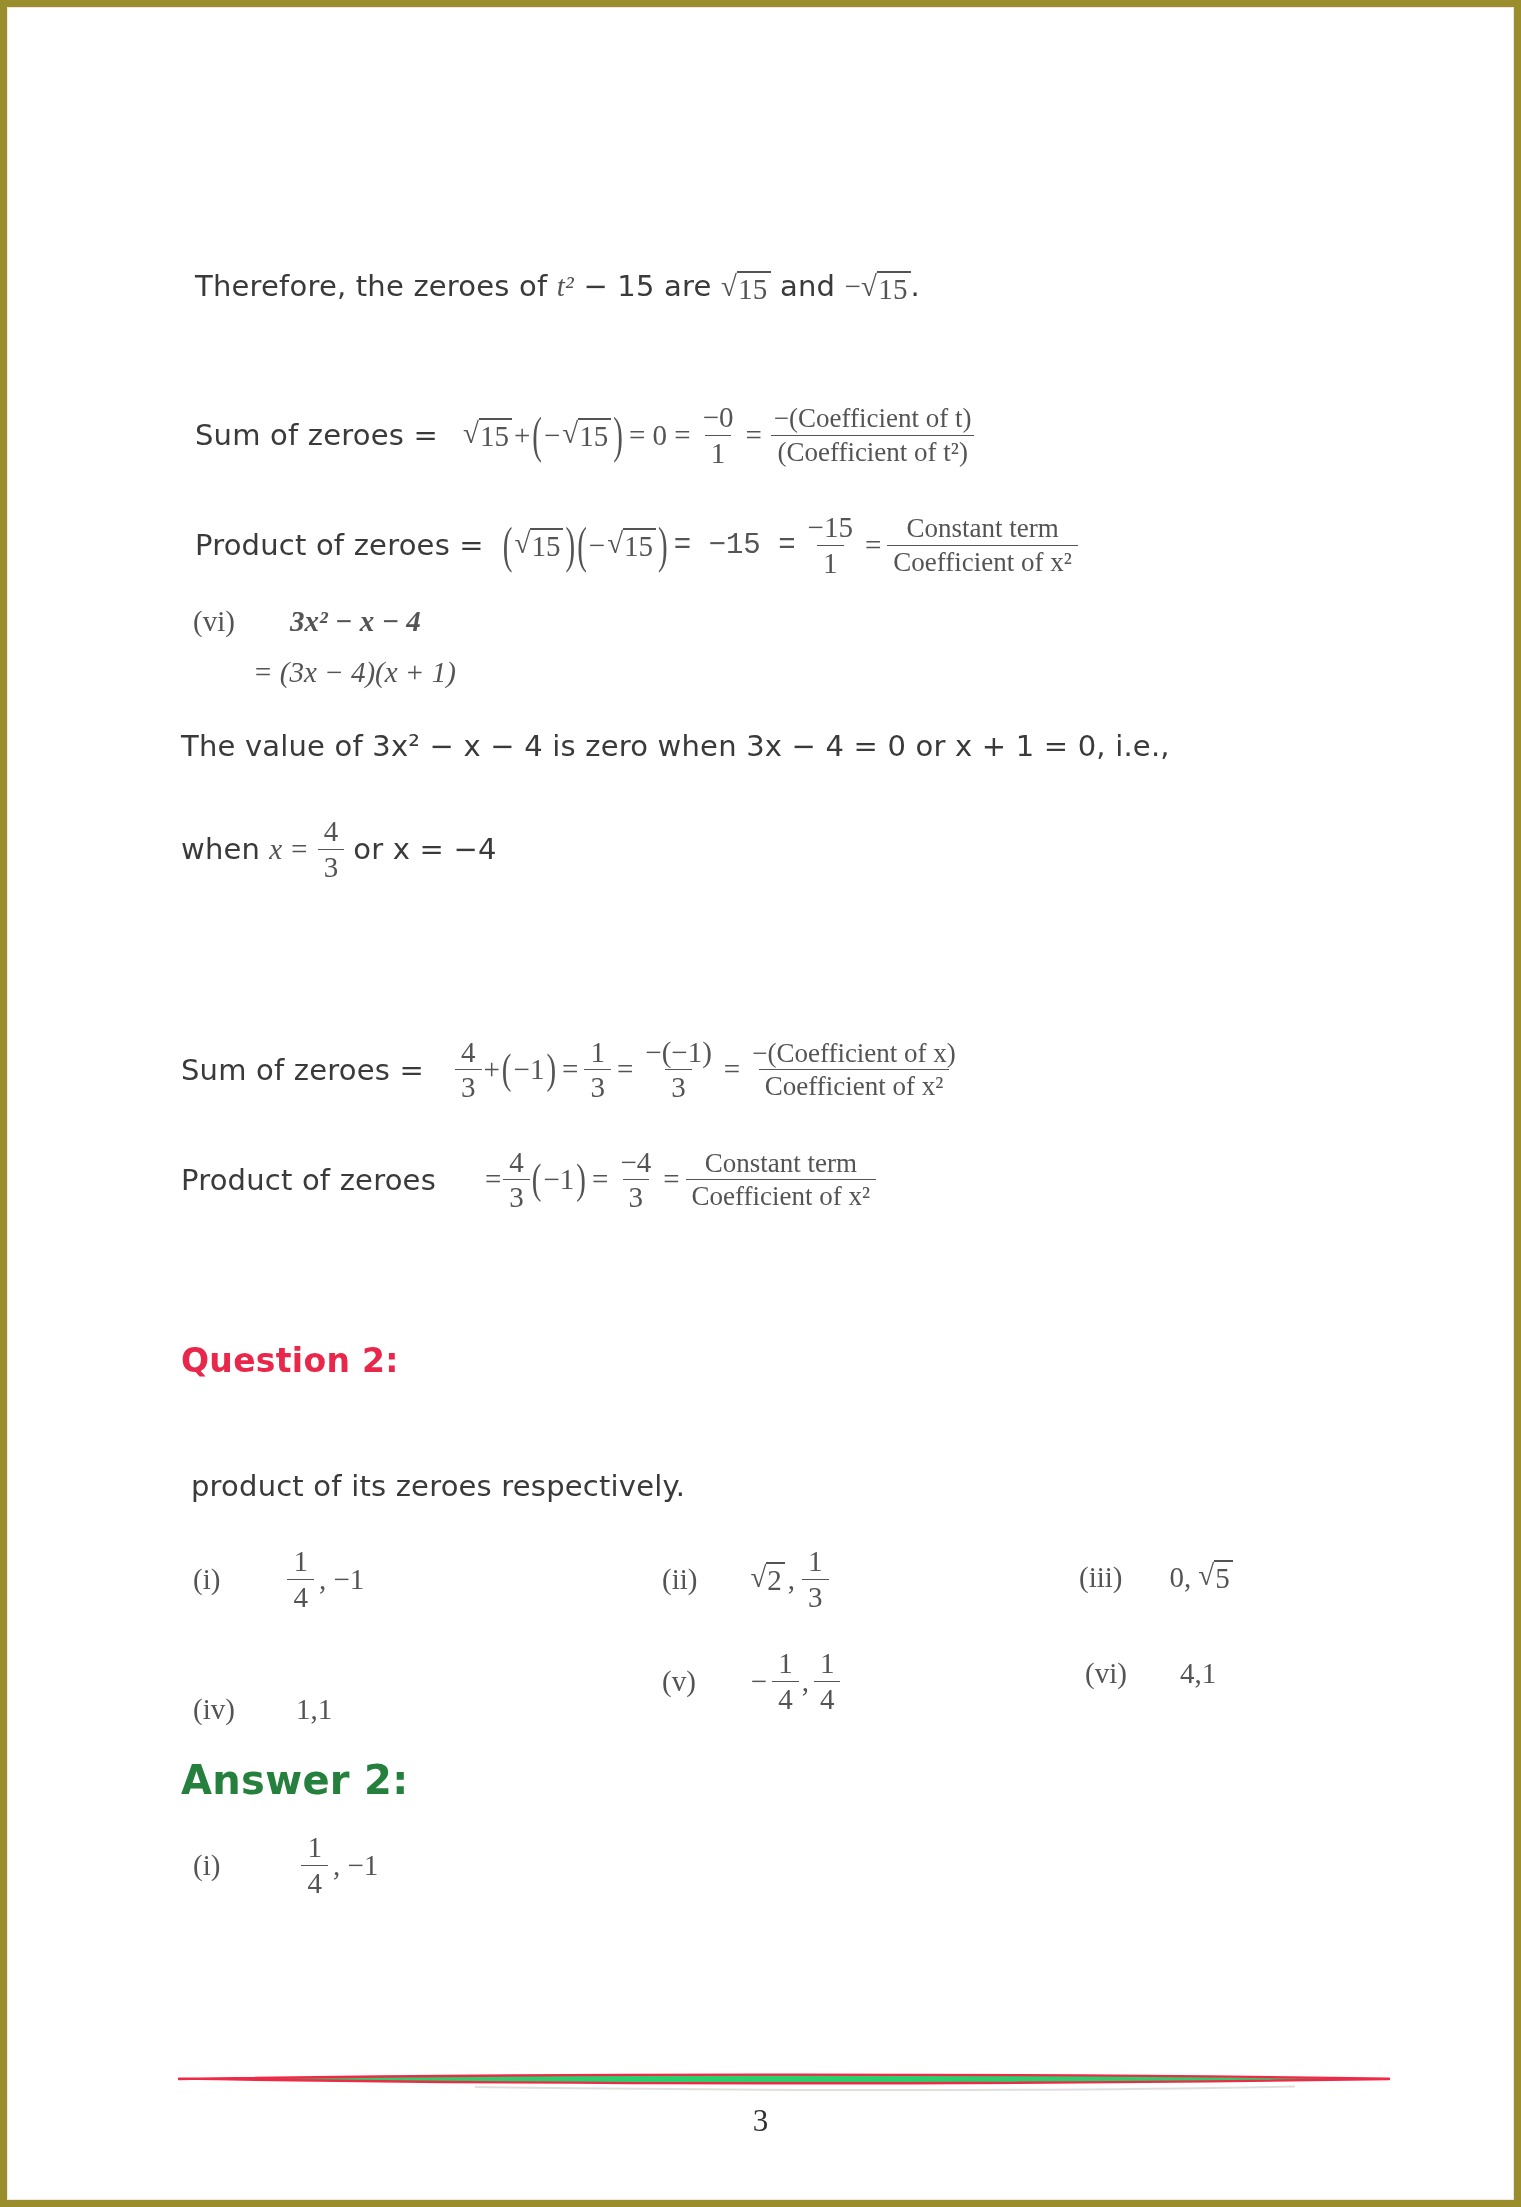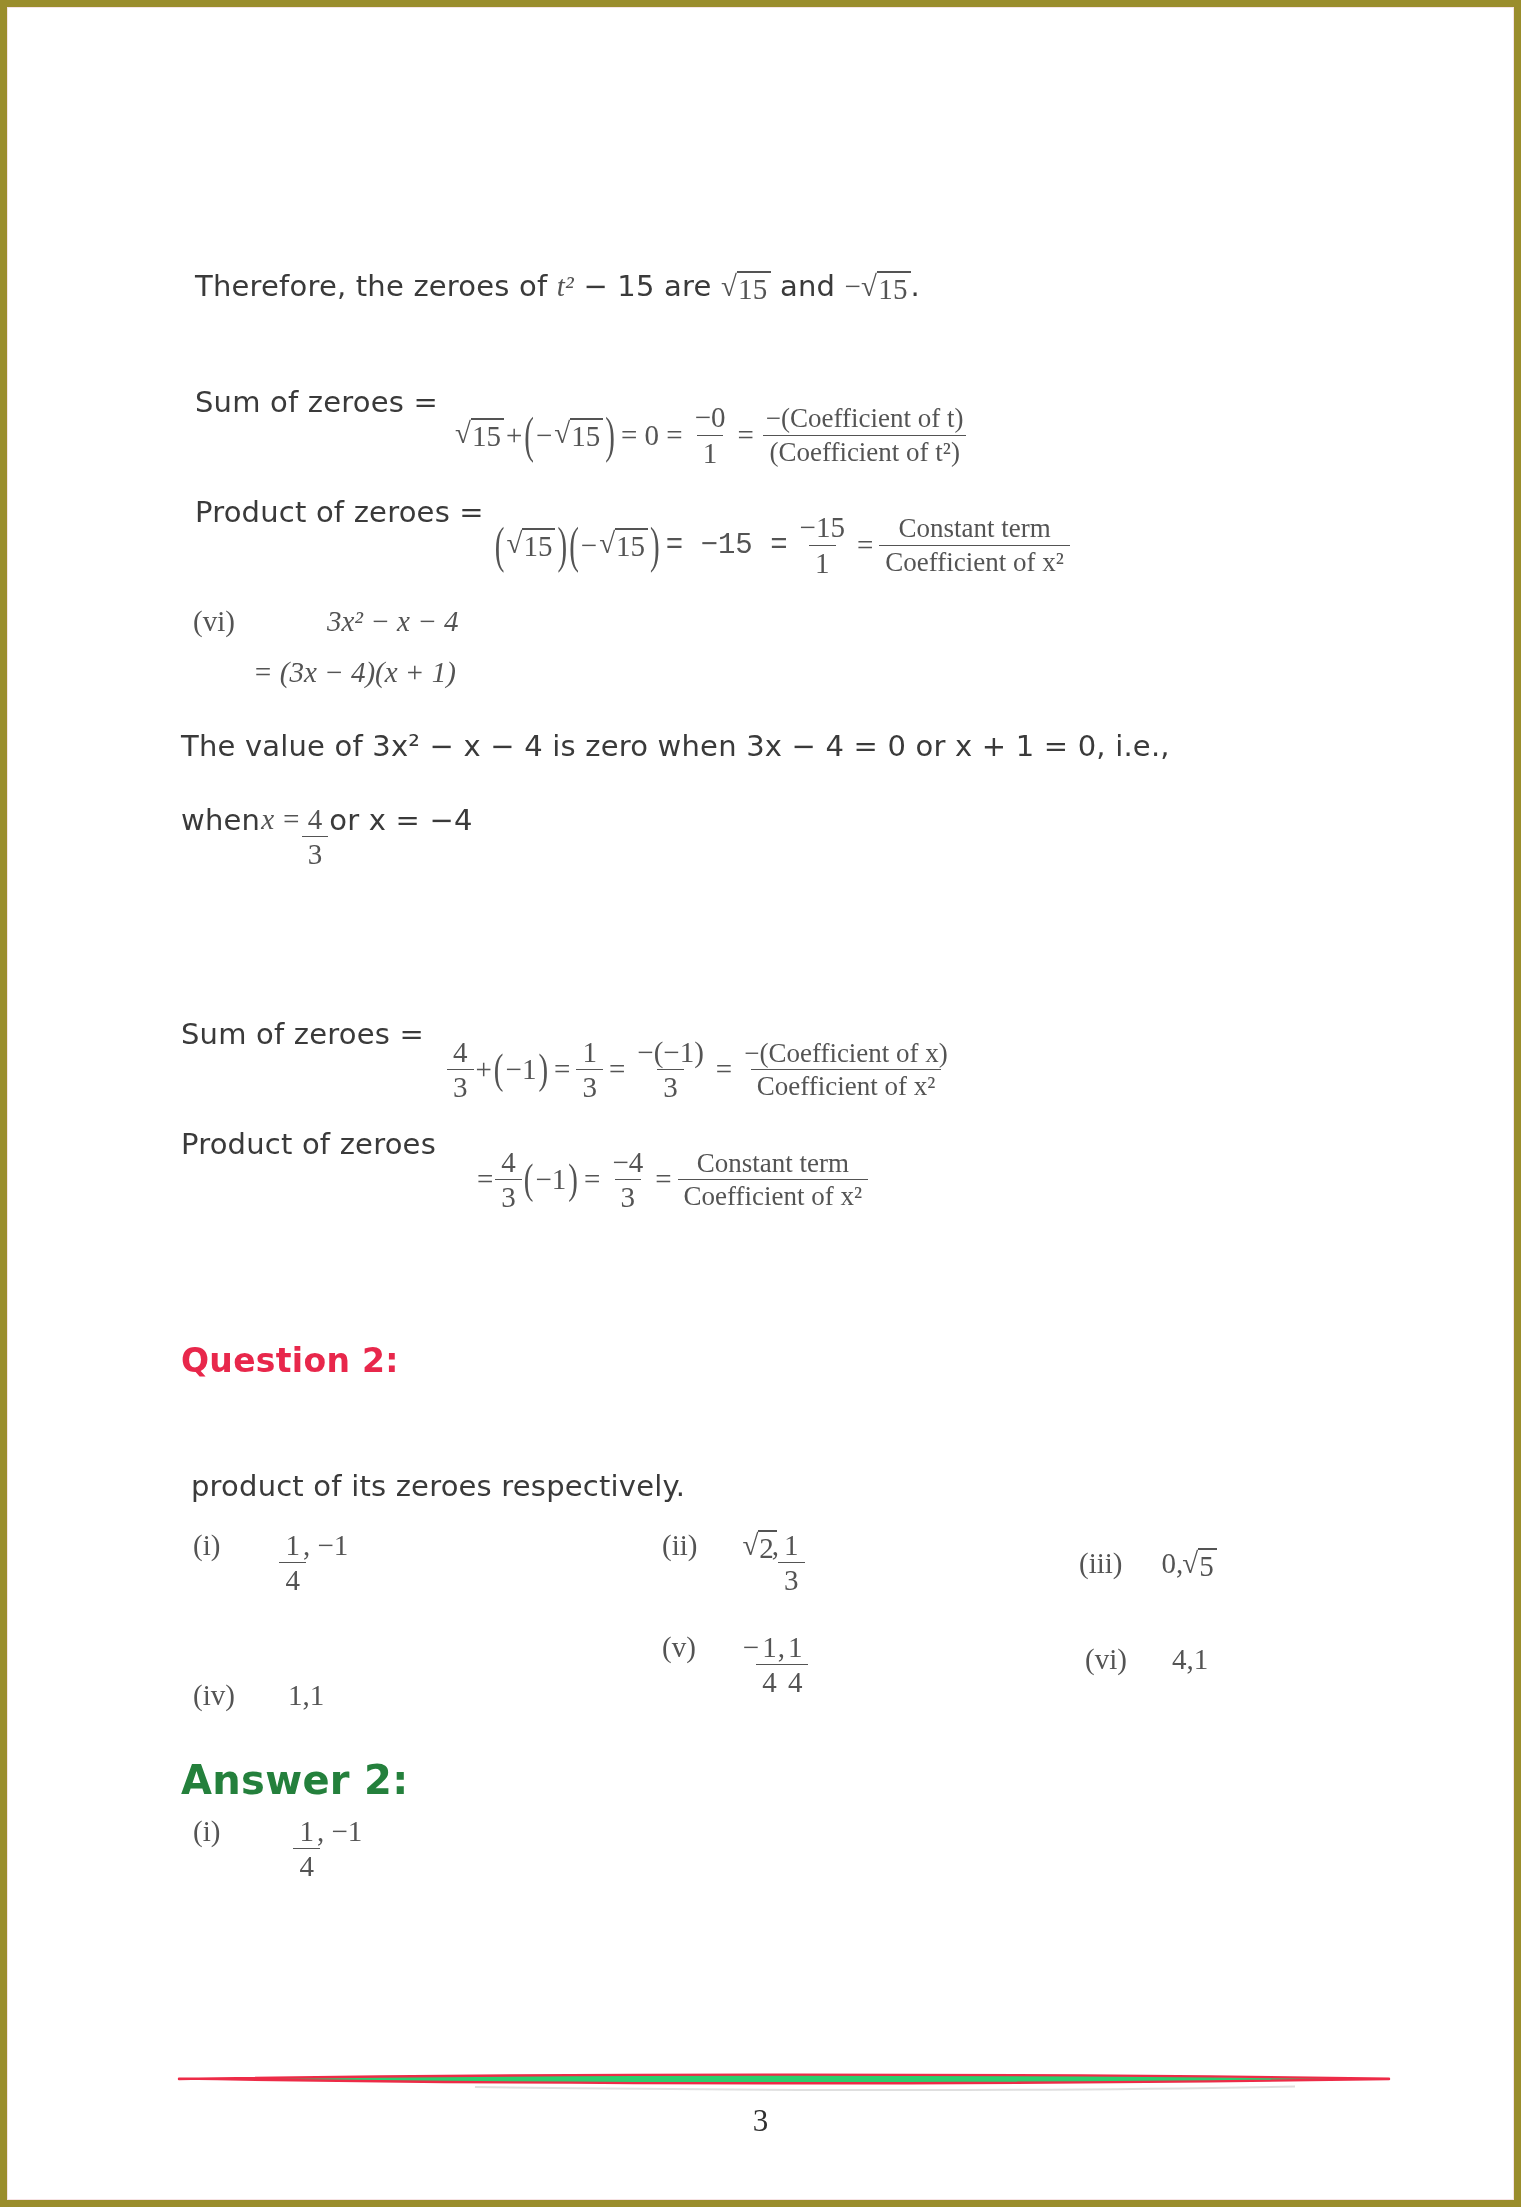--- a/index.html
+++ b/index.html
@@ -26,21 +26,21 @@
   .body-text{
     font-family:"DejaVu Sans","Liberation Sans",sans-serif;
     font-size:29px;color:var(--body-text);
     letter-spacing:0.2px;
   }
   .math{
     font-family:"Liberation Serif","DejaVu Serif",serif;
     font-size:29px;color:var(--math-text);
   }
   .mi{font-style:italic;}
-  .mrow{display:flex;gap:1px;white-space:nowrap;}
+  .mrow{display:flex;align-items:center;gap:9px;white-space:nowrap;}
   .tight{display:inline-flex;align-items:center;gap:2px;}
   .frac{display:inline-flex;flex-direction:column;align-items:center;text-align:center;line-height:1.12;vertical-align:middle;}
   .frac .num{padding:0 6px 1px 6px;}
   .frac .den{border-top:1.8px solid currentColor;padding:1px 6px 0 6px;}
   .rad{white-space:nowrap;display:inline-flex;align-items:flex-start;}
   .rad::before{content:"√";}
   .rad .bar{border-top:2px solid currentColor;padding:0 3px 0 1px;margin-top:1px;}
   .bp{display:inline-block;transform:scaleY(1.75);transform-origin:center;font-weight:400;}
   .bp2{display:inline-block;transform:scaleY(1.45);transform-origin:center;}
   .label{white-space:nowrap;}
@@ -121,21 +121,21 @@
       <span class="frac coef-frac">
           <span class="num">Constant term</span>
           <span class="den">Coefficient of x²</span>
         </span>
     </span>
   </div>
 
   <div class="abs" style="left:186px;top:598px;">
     <div style="display:flex;align-items:flex-start;">
       <span class="math">(vi)</span>
-      <span class="math mi" style="margin-left:92px;">3x² − x − 4</span>
+      <span class="math mi" style="margin-left:55px;font-weight:bold;">3x² − x − 4</span>
     </div>
     <div class="math mi" style="margin-left:60px;margin-top:18px;">= (3x − 4)(x + 1)</div>
   </div>
 
   <div class="abs body-text" style="left:174px;top:722px;">The value of 3x² − x − 4 is zero when 3x − 4 = 0 or x + 1 = 0, i.e.,</div>
 
   <div class="abs mrow" style="left:174px;top:796px;height:92px;">
     <span class="body-text">when </span>
     <span class="math mi">x =</span>
     <span class="math frac">

